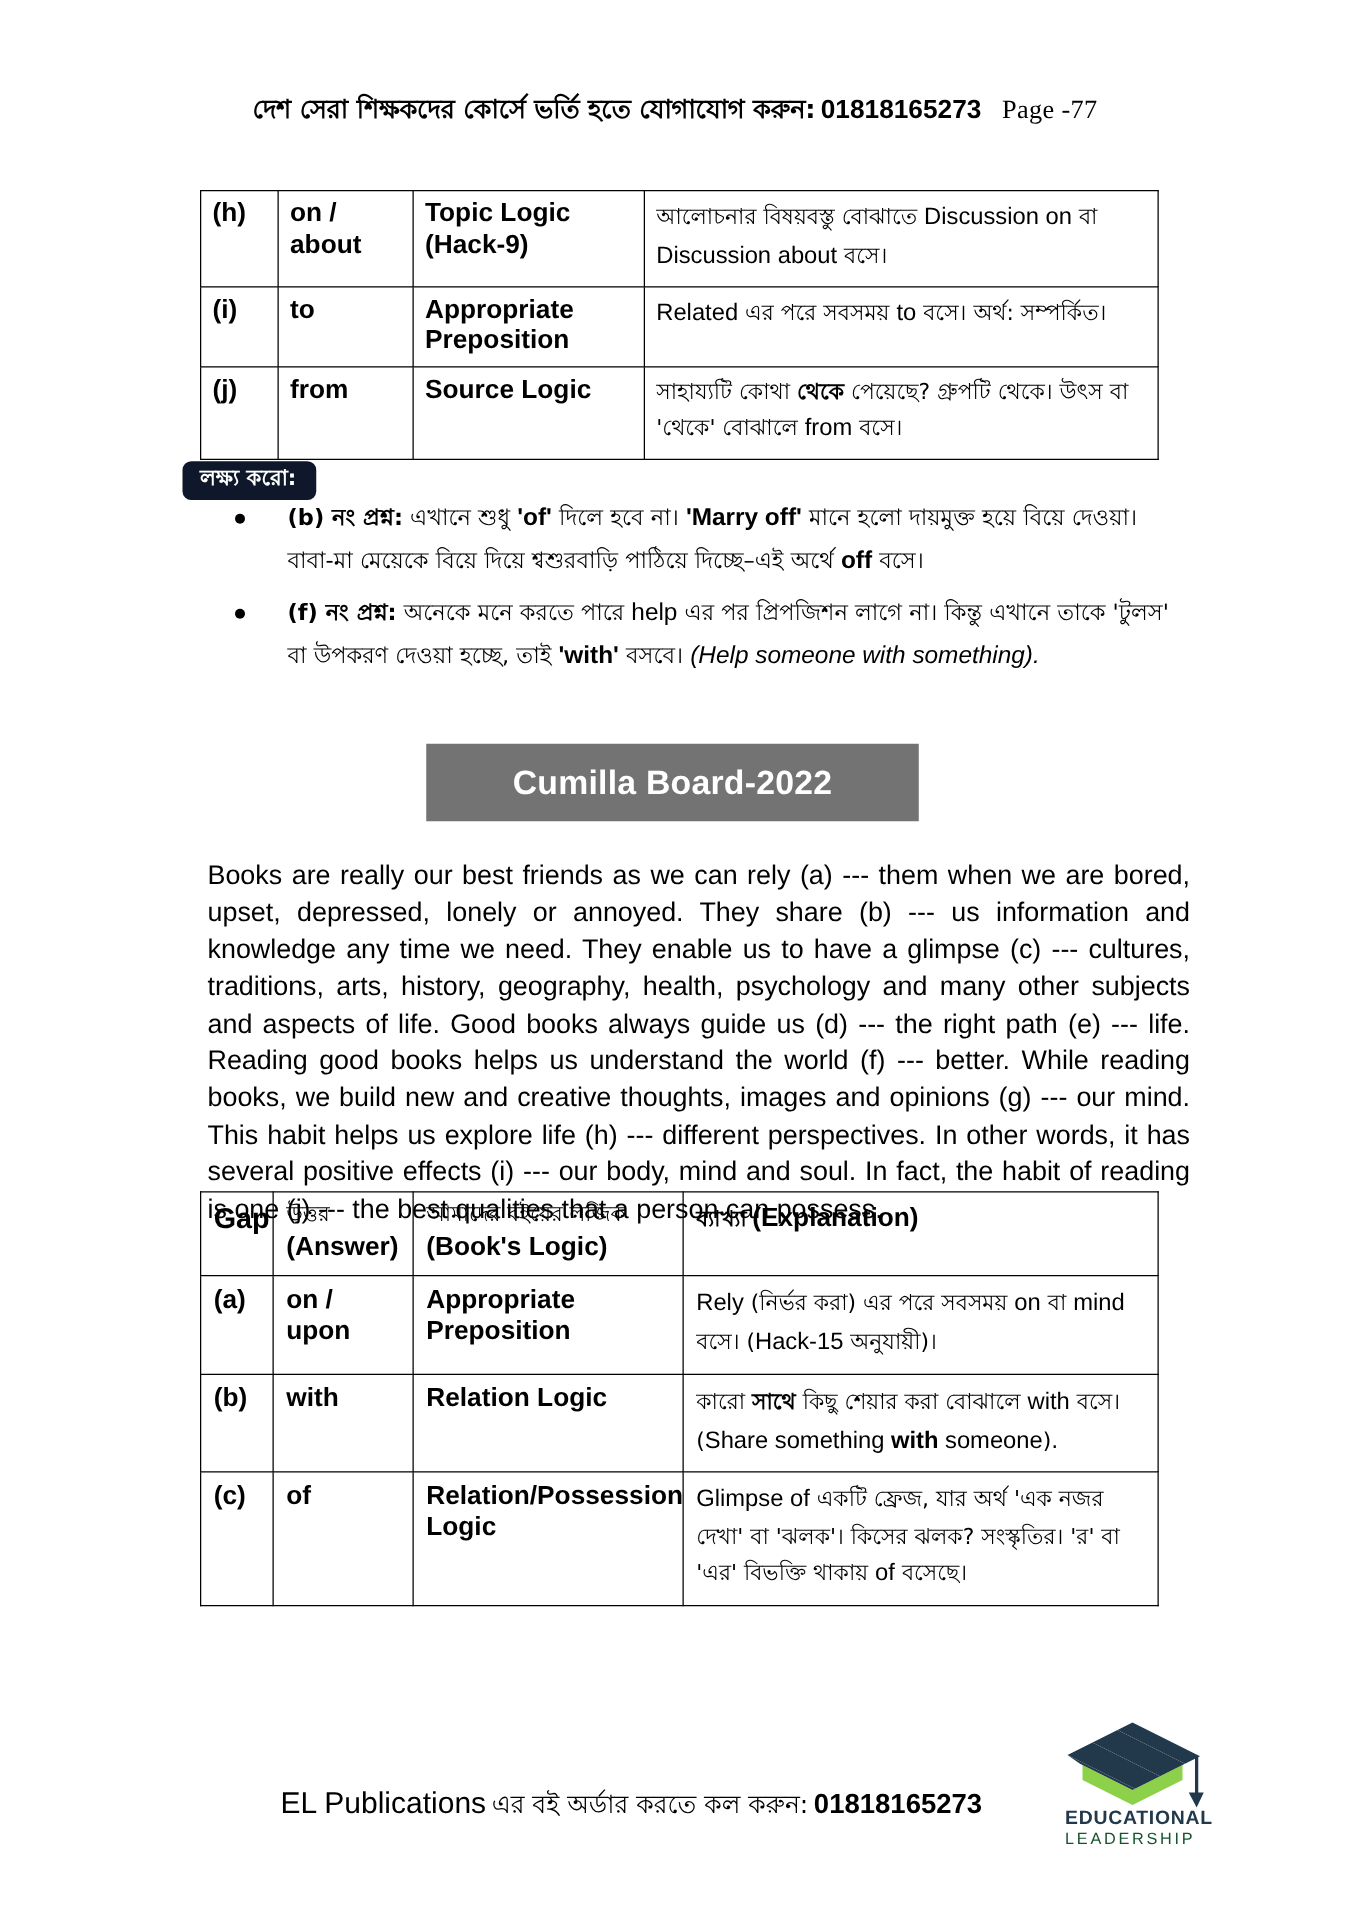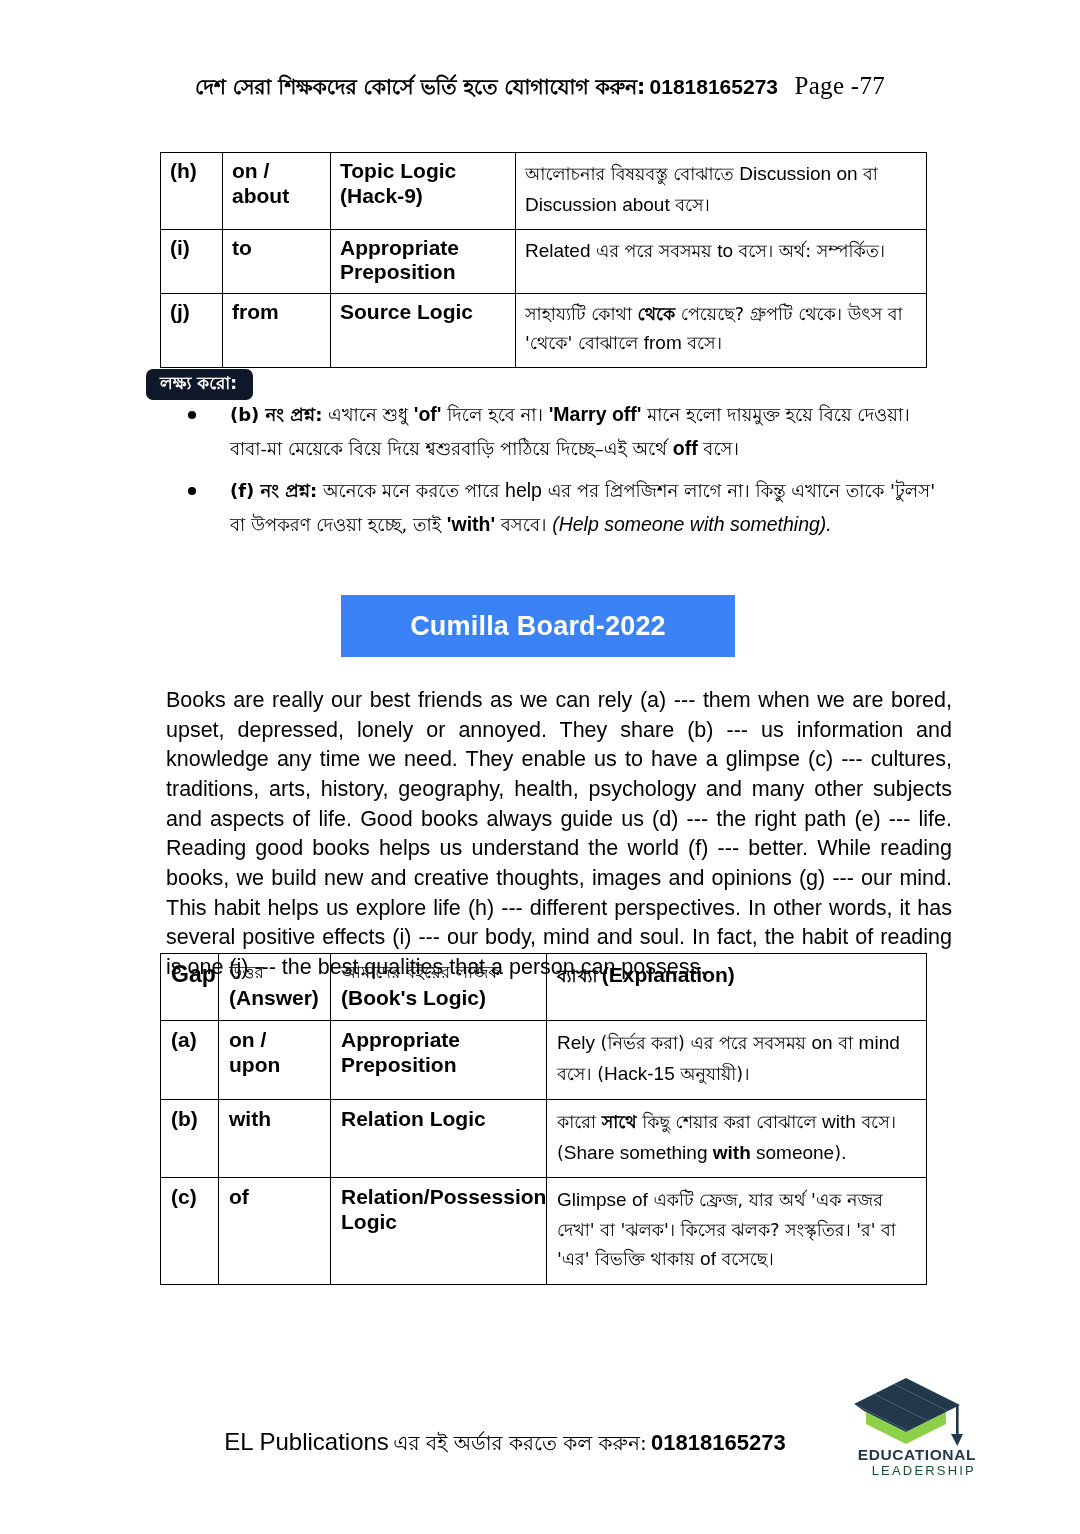--- a/index.html
+++ b/index.html
@@ -36,21 +36,21 @@
     font-size: 20.5px;
     letter-spacing: -0.2px;
   }
   .header-phone {
     font-family: "Liberation Sans", sans-serif;
     font-weight: bold;
     font-size: 21px;
   }
   .header-page {
     font-family: "Liberation Serif", serif;
-    font-size: 25px;
+    font-size: 21px;
     margin-left: 12px;
     letter-spacing: 0.3px;
   }
 
   
   .tbl {
     position: absolute;
     border-collapse: collapse;
     table-layout: fixed;
   }
@@ -175,21 +175,21 @@
     font-style: italic;
   }
 
   
   .banner {
     position: absolute;
     top: 595px;
     left: 341px;
     width: 394px;
     height: 62px;
-    background: #3b82f6;
+    background: #737373;
     color: #fff;
     display: flex;
     align-items: center;
     justify-content: center;
     font-family: "Liberation Sans", sans-serif;
     font-weight: bold;
     font-size: 27px;
     letter-spacing: 0.2px;
   }
 
@@ -232,24 +232,24 @@
   
   .logo {
     position: absolute;
     top: 1372px;
     left: 836px;
     width: 140px;
     height: 118px;
   }
   .logo-wordmark {
     position: absolute;
-    left: 0;
+    left: 16px;
     top: 74px;
     width: 140px;
-    text-align: right;
+    text-align: left;
   }
   .logo-line1 {
     font-family: "Liberation Sans", sans-serif;
     font-weight: bold;
     font-size: 15.5px;
     letter-spacing: 0.6px;
     color: #22394B;
     line-height: 1.1;
   }
   .logo-line2 {

